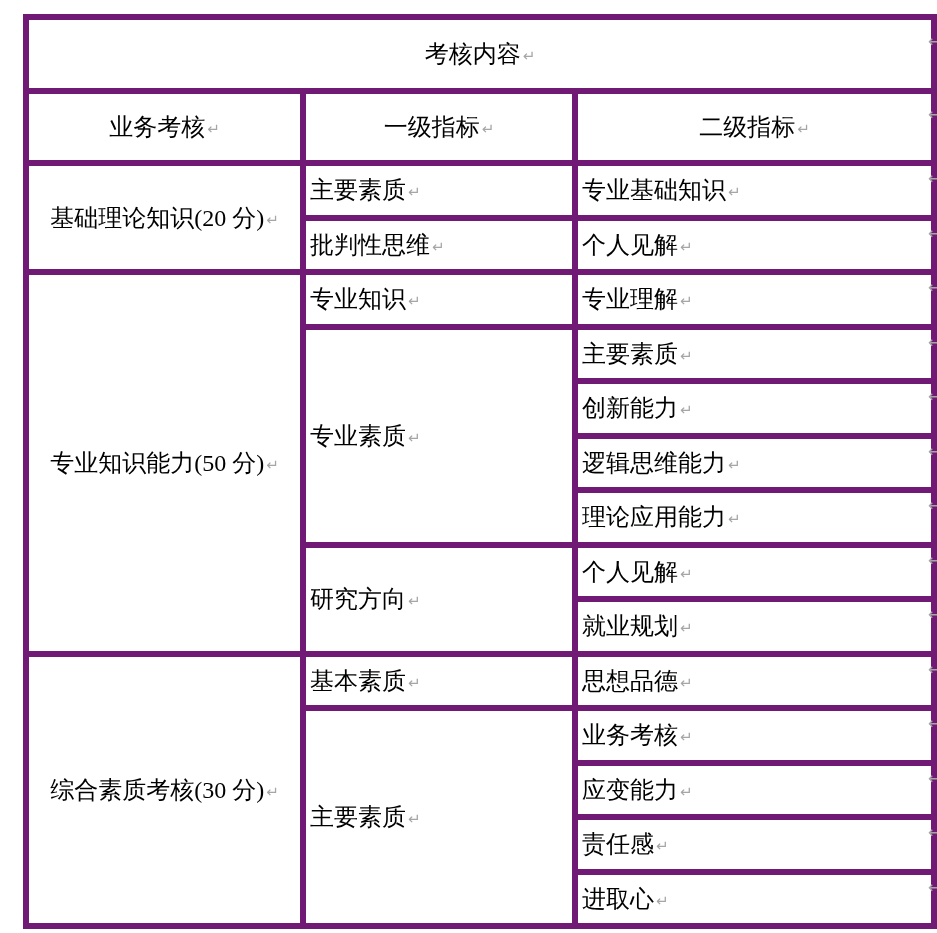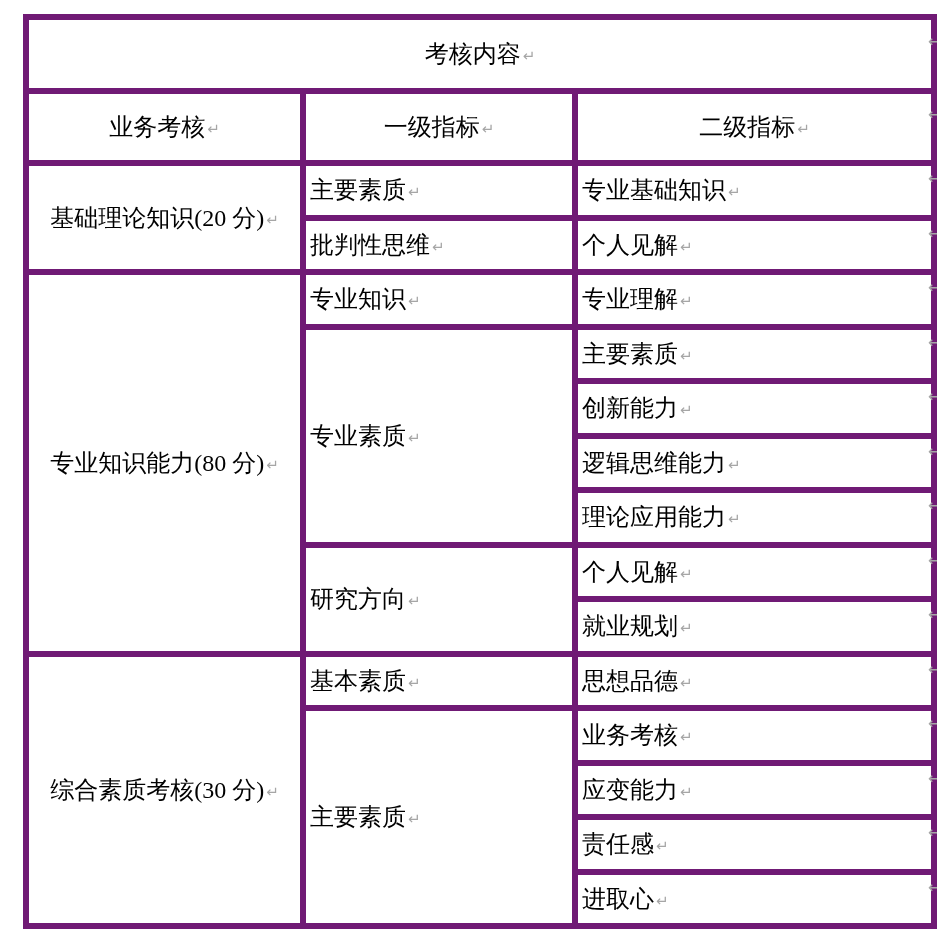--- a/index.html
+++ b/index.html
@@ -104,21 +104,21 @@
       <td class="c-left">
         <span>批判性思维</span><span class="pmark">↵</span>
       </td>
       <td class="c-left">
         <span>个人见解</span><span class="pmark">↵</span>
       </td>
     </tr>
 
     <tr class="r-data">
       <td rowspan="7" class="c-center">
-        <span>专业知识能力(80 分)</span><span class="pmark">↵</span>
+        <span>专业知识能力(50 分)</span><span class="pmark">↵</span>
       </td>
       <td class="c-left">
         <span>专业知识</span><span class="pmark">↵</span>
       </td>
       <td class="c-left">
         <span>专业理解</span><span class="pmark">↵</span>
       </td>
     </tr>
     <tr class="r-data">
       <td rowspan="4" class="c-left">

